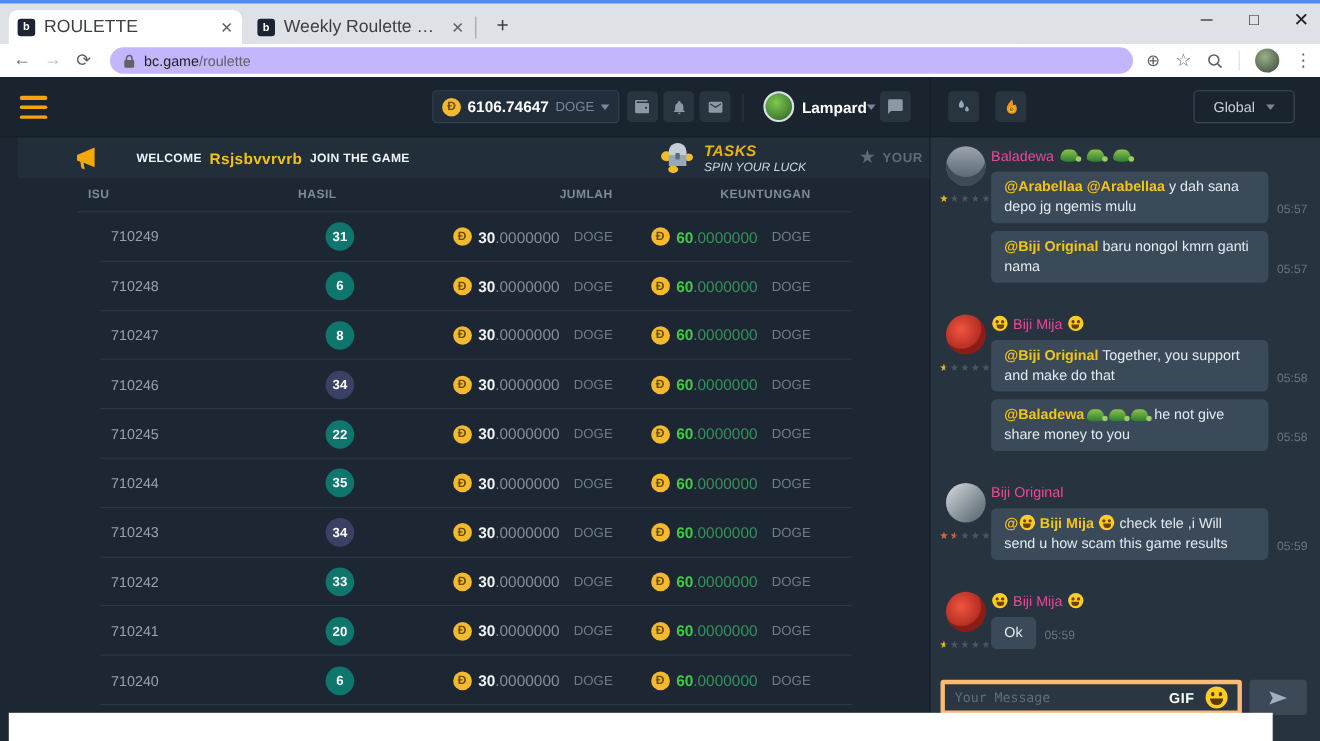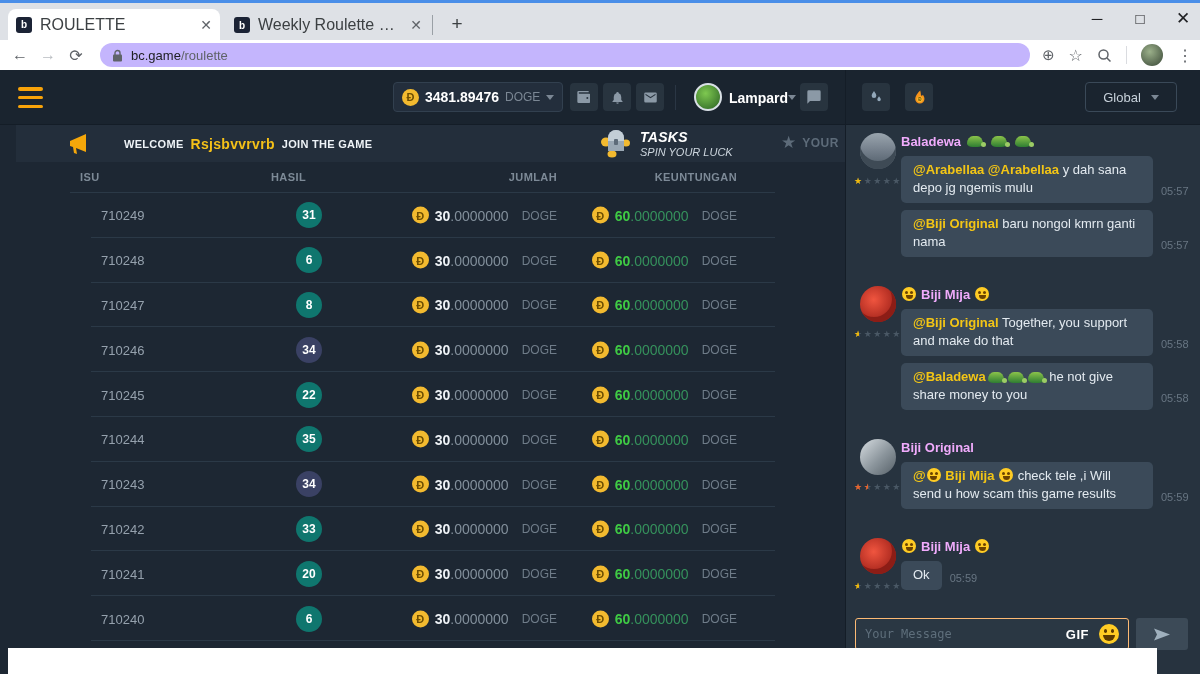--- a/index.html
+++ b/index.html
@@ -62,21 +62,21 @@
   .flame-box svg { fill:#f7931a; }
   .global-btn { position:absolute; left:1085px; top:12px; width:92px; height:30px; border:1px solid #3a4958;
     border-radius:4px; display:flex; align-items:center; justify-content:center; gap:10px; font-size:13px; color:#c7d1da; }
   
   .banner { position:absolute; left:16px; top:125px; width:845px; height:37px; background:#232e3b; }
   .megaphone { position:absolute; left:50px; top:8px; }
   .welcome { position:absolute; left:108px; top:11px; font-size:11px; font-weight:bold; color:#eef3f7; letter-spacing:.3px; display:flex; align-items:center; gap:7px; }
   .welcome .wname { font-size:14px; color:#f5c118; }
   .tasks-chest { position:absolute; left:583px; top:3px; }
   .tasks-txt { position:absolute; left:624px; top:4px; font-style:italic; }
-  .tasks-title { font-size:14px; font-weight:bold; color:#ffffff; letter-spacing:.3px; }
+  .tasks-title { font-size:14px; font-weight:bold; color:#eab308; letter-spacing:.3px; }
   .tasks-sub { font-size:11px; color:#cdd6de; margin-top:1px; }
   .rank { position:absolute; left:765px; top:9px; display:flex; align-items:center; gap:6px; color:#5d6b79; }
   .rank .star-g { font-size:17px; line-height:1; }
   .rank .rank-lab { font-size:12px; font-weight:bold; letter-spacing:.5px; }
   
   .results { position:absolute; left:0; top:162px; width:845px; bottom:0; background:#1d2733; }
   .t-head { position:relative; height:31px; }
   .t-head::after { content:""; position:absolute; left:70px; right:70px; bottom:0; height:1px; background:#2b3947; }
   .th { position:absolute; top:9px; font-size:11px; font-weight:bold; color:#7d8a97; letter-spacing:.4px; }
   .th-isu { left:80px; } .th-hasil { left:271px; }
@@ -102,36 +102,36 @@
   .chat-scroll { padding:8px 0 0 9px; }
   .chat-group { display:flex; margin-bottom:29px; }
   .cg-left { width:46px; flex:none; display:flex; flex-direction:column; align-items:center; }
   .avatar { width:36px; height:36px; border-radius:50%; flex:none; }
   .av-temple { background:linear-gradient(180deg,#9aa5ae 0%,#77828e 45%,#4d5a66 100%); box-shadow:inset 0 -8px 0 #3e4a55; }
   .av-dragon { background:radial-gradient(circle at 38% 38%, #f0553f, #a1221a 75%); box-shadow:inset -4px -5px 0 #8c1d16; }
   .av-photo  { background:linear-gradient(135deg,#d7dde1 0%,#8b959c 55%,#566068 100%); }
   .stars { position:relative; margin-top:8px; font-size:9px; letter-spacing:1.5px; line-height:1; color:#4a5865; white-space:nowrap; }
   .stars .fill { position:absolute; left:0; top:0; overflow:hidden; white-space:nowrap; }
   .cg-right { flex:1; min-width:0; }
-  .cg-name { display:flex; align-items:center; gap:4px; font-size:13px; font-weight:bold; color:#f0abfc; height:16px; }
+  .cg-name { display:flex; align-items:center; gap:4px; font-size:13px; font-weight:normal; color:#ec4899; height:16px; }
   .bubble { position:relative; width:fit-content; max-width:252px; background:#3b4a59; border-radius:5px;
     padding:5px 12px 6px; font-size:13px; line-height:18px; color:#e3eaf0; margin-top:7px; }
   .bubble .ts { position:absolute; left:calc(100% + 8px); bottom:3px; font-size:11px; color:#687683; }
   .mention { color:#f3c515; font-weight:bold; }
   
   .emj { display:inline-block; vertical-align:-2px; }
   .emj-grin { width:14px; height:14px; border-radius:50%; background:#ffcc24; position:relative; margin:0 1px; }
   .emj-grin::before { content:""; position:absolute; left:3px; top:4px; width:3px; height:3px; border-radius:50%;
     background:#6b4200; box-shadow:5px 0 0 #6b4200; }
   .emj-grin::after { content:""; position:absolute; left:3.5px; top:8px; width:7px; height:4px; background:#6b4200; border-radius:0 0 7px 7px; }
   .emj-turtle { width:16px; height:11px; margin:0 2px; position:relative;
     background:linear-gradient(180deg,#8bc34a,#2e7d32); border-radius:50% 50% 45% 45% / 90% 90% 40% 40%; }
   .emj-turtle::before { content:""; position:absolute; right:-3px; bottom:0; width:5px; height:5px; border-radius:50%; background:#9ccc65; }
   
-  .chat-input { position:absolute; left:855px; top:618px; width:274px; height:32px; border:1px solid #fdba74;
+  .chat-input { position:absolute; left:855px; top:618px; width:274px; height:32px; border:4px solid #fdba74;
     border-radius:3px; background:#2a3743; display:flex; align-items:center; padding:0 9px; z-index:3; }
   .chat-input input { flex:1; background:transparent; border:none; outline:none; color:#cfd8df;
     font-family:"DejaVu Sans Mono", monospace; font-size:12px; min-width:0; }
   .chat-input input::placeholder { color:#5e6e7b; }
   .gif-lab { font-size:13px; font-weight:bold; color:#fff; letter-spacing:.5px; margin:0 10px 0 4px; }
   .emj-smile { width:20px; height:20px; border-radius:50%; background:#ffcc24; position:relative; flex:none; }
   .emj-smile::before { content:""; position:absolute; left:4.5px; top:5px; width:3.5px; height:4px; border-radius:50%;
     background:#5b3a00; box-shadow:7px 0 0 #5b3a00; }
   .emj-smile::after { content:""; position:absolute; left:4px; top:11px; width:12px; height:5.5px; background:#5b3a00; border-radius:0 0 10px 10px; }
   .send-btn { position:absolute; left:1136px; top:618px; width:52px; height:32px; background:#3c4a57; border-radius:3px;
@@ -187,21 +187,21 @@
   </div>
 
   <div class="app-header">
     <div class="hamburger">
         <span></span>
         <span></span>
         <span></span>
       </div>
     <div class="balance">
       <div class="coin">Đ</div>
-      <span class="bal-num">3481.89476</span>
+      <span class="bal-num">6106.74647</span>
       <span class="bal-cur">DOGE</span>
       <span class="caret"></span>
     </div>
     <div class="icon-box" style="left:570px;">
       <svg width="16" height="16" viewBox="0 0 24 24">
         <path d="M20 7H5a1 1 0 0 1 0-2h14V3H4a2 2 0 0 0-2 2v14a2 2 0 0 0 2 2h16a1 1 0 0 0 1-1V8a1 1 0 0 0-1-1zm-3 8a1.5 1.5 0 1 1 0-3 1.5 1.5 0 0 1 0 3z"></path>
       </svg>
     </div>
     <div class="icon-box" style="left:603px;">
       <svg width="15" height="15" viewBox="0 0 24 24">

